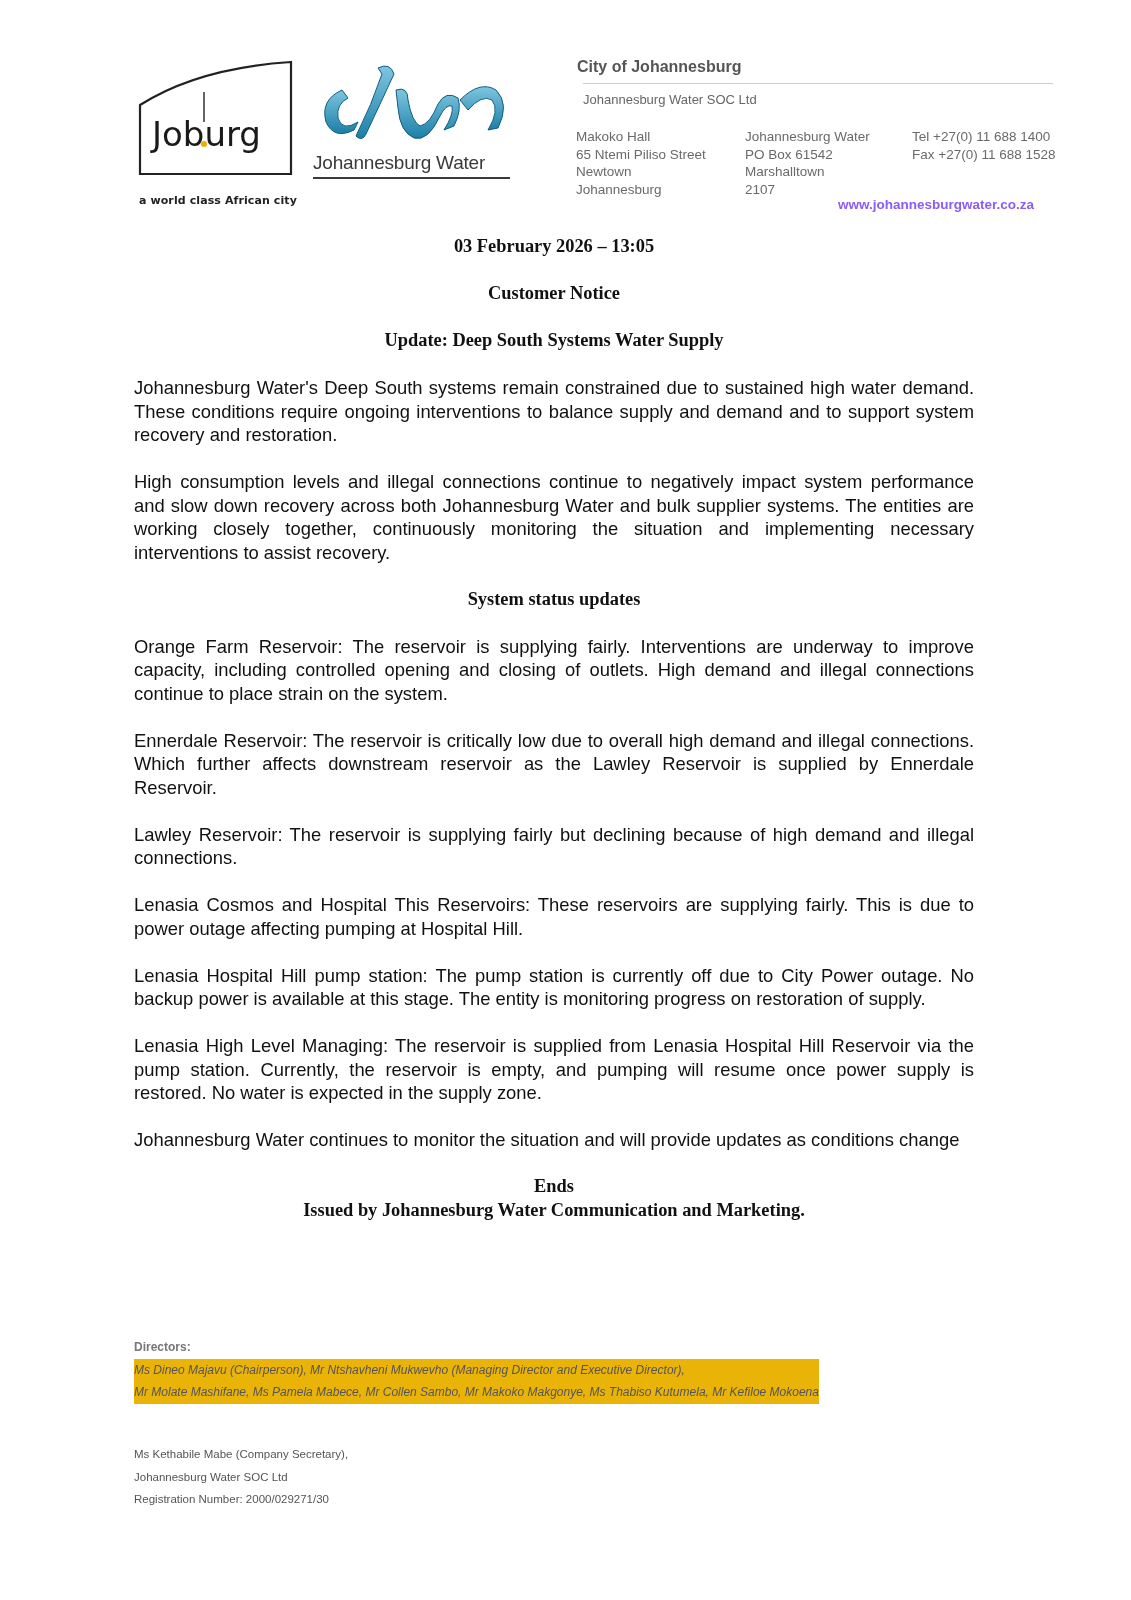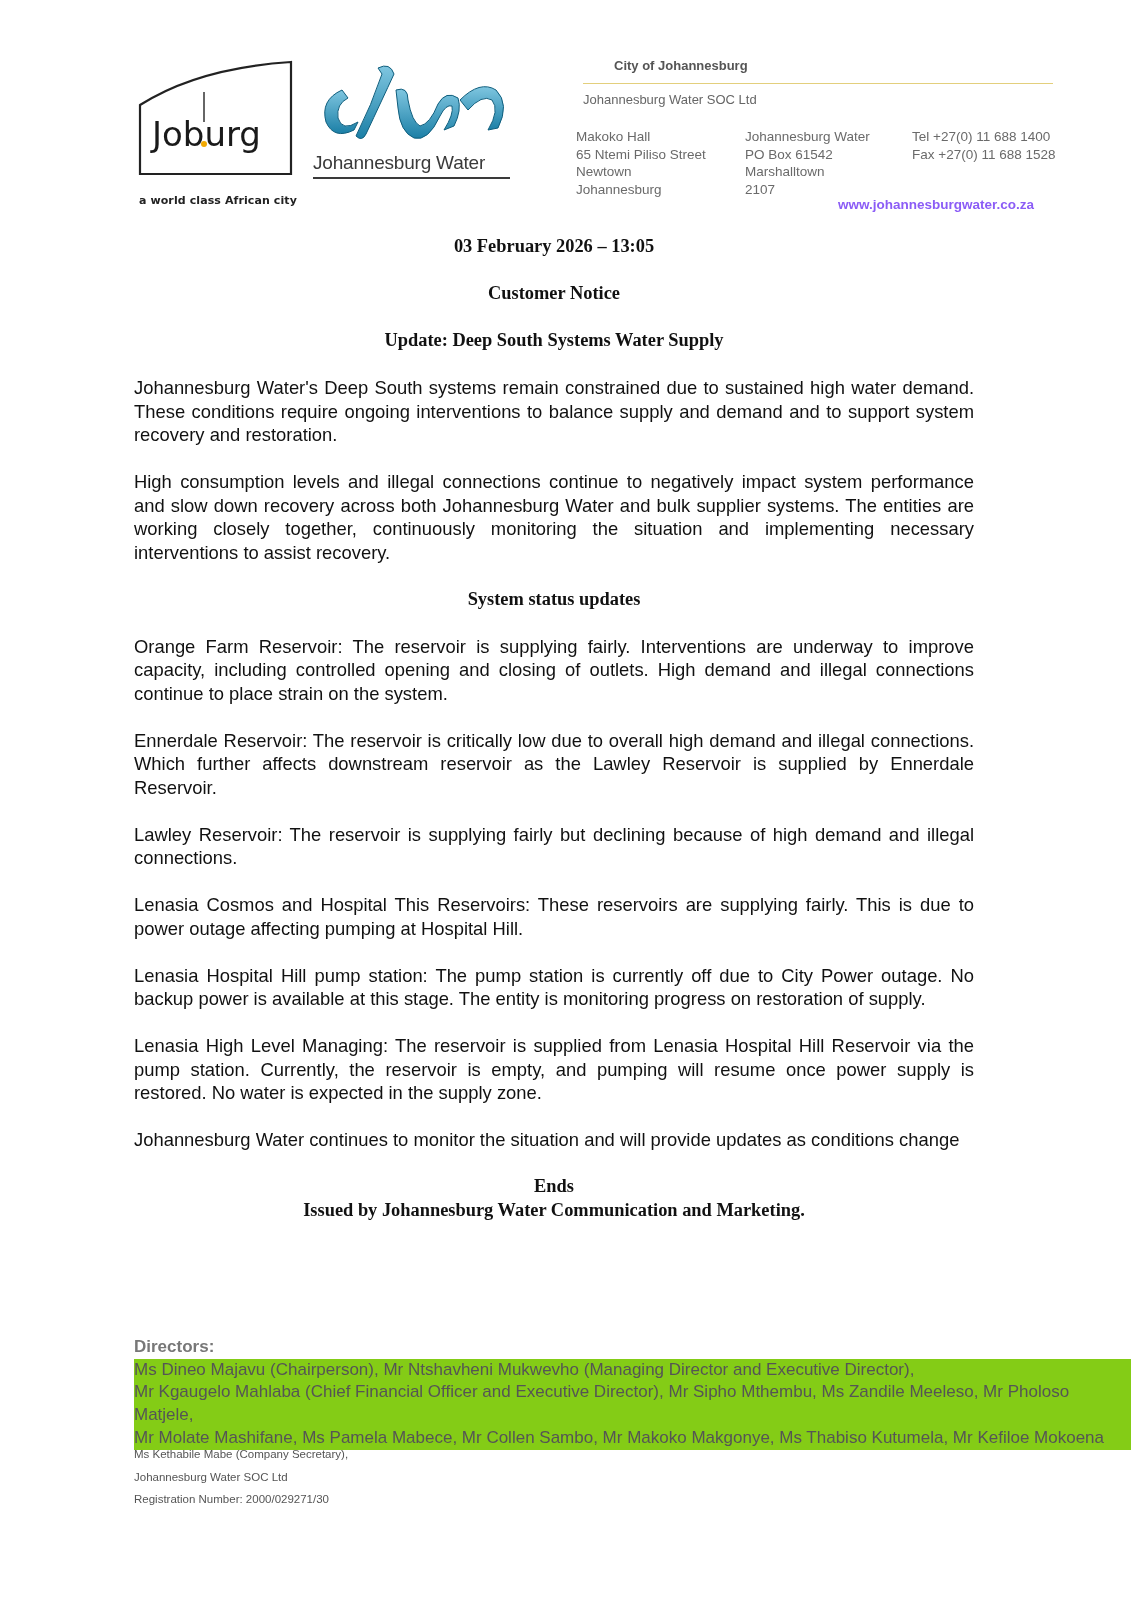--- a/index.html
+++ b/index.html
@@ -8,42 +8,42 @@
   .abs { position: absolute; }
 
   
   .joburg-box { left: 138px; top: 60px; width: 156px; height: 118px; }
   .joburg-tag { left: 139px; top: 194px; font-family: "DejaVu Sans", sans-serif; font-weight: bold; font-size: 11px; color: #222; letter-spacing: 0.1px; }
   .jw-logo { left: 312px; top: 60px; width: 200px; height: 120px; }
   .jw-name { left: 313px; top: 152px; font-size: 19px; color: #3a3a3a; letter-spacing: -0.2px; }
   .jw-line { left: 313px; top: 177px; width: 197px; height: 2px; background: #3a3a3a; }
 
   
-  .city { left: 614px; top: 58px; font-size: 13px; font-weight: bold; color: #555; }
+  .city { left: 577px; top: 58px; font-size: 16px; font-weight: bold; color: #555; }
   .gold-line { left: 583px; top: 83px; width: 470px; height: 1px; background: #e3cf7c; }
   .soc { left: 583px; top: 92px; font-size: 13px; color: #666; }
   .addr { top: 128px; font-size: 13.5px; line-height: 17.5px; color: #6a6a6a; }
   .addr div { white-space: nowrap; }
   .addr1 { left: 576px; }
   .addr2 { left: 745px; }
   .addr3 { left: 912px; }
   .web { left: 838px; top: 197px; font-size: 13.5px; font-weight: bold; color: #8b5cf6; }
 
   
   .content { left: 134px; top: 235px; width: 840px; font-size: 18.4px; line-height: 23.5px; color: #111; }
   .content p { margin: 0 0 23.5px 0; text-align: justify; }
   .content p.left { text-align: center; font-family: Liberation Serif, serif; }
   .content .h { font-weight: bold; }
   .content .lbl { font-weight: normal; }
   .content p.tight { margin-bottom: 0; }
 
   
-  .footer { left: 134px; top: 1336px; font-size: 17px; color: #555; line-height: 22.7px; }
+  .footer { left: 134px; top: 1336px; font-size: 12px; color: #555; line-height: 22.7px; }
   .footer .dir { font-weight: bold; color: #777; }
-  .footer .shade { background: #84cc16; }
+  .footer .shade { background: #eab308; font-style: italic; }
   .footer2 { left: 134px; top: 1443px; font-size: 11.5px; color: #555; line-height: 22.7px; }
 </style>
 </head>
 <body>
 
 <div class="abs joburg-box">
   <svg width="156" height="118" viewBox="0 0 156 118">
     <path d="M2 45 Q60 8 153 2 L153 114 L2 114 Z" fill="none" stroke="#222" stroke-width="2.2"></path>
     <line x1="66" y1="32" x2="66" y2="62" stroke="#333" stroke-width="1.5"></line>
     <circle cx="66" cy="84" r="3" fill="#f2a900"></circle>
@@ -105,20 +105,19 @@
   <p><span class="lbl">Lenasia Hospital Hill pump station:</span><span> The pump station is currently off due to City Power outage. No backup power is available at this stage. The entity is monitoring progress on restoration of supply.</span></p>
   <p><span class="lbl">Lenasia High Level Managing:</span><span> The reservoir is supplied from Lenasia Hospital Hill Reservoir via the pump station. Currently, the reservoir is empty, and pumping will resume once power supply is restored. No water is expected in the supply zone.</span></p>
   <p>Johannesburg Water continues to monitor the situation and will provide updates as conditions change</p>
   <p class="h left tight">Ends</p>
   <p class="h left tight">Issued by Johannesburg Water Communication and Marketing.</p>
 </div>
 
 <div class="abs footer">
   <div class="dir">Directors:</div>
   <div class="shade">Ms Dineo Majavu (Chairperson), Mr Ntshavheni Mukwevho (Managing Director and Executive Director),</div>
-  <div class="shade">Mr Kgaugelo Mahlaba (Chief Financial Officer and Executive Director), Mr Sipho Mthembu, Ms Zandile Meeleso, Mr Pholoso Matjele,</div>
   <div class="shade">Mr Molate Mashifane, Ms Pamela Mabece, Mr Collen Sambo, Mr  Makoko Makgonye, Ms Thabiso Kutumela, Mr Kefiloe Mokoena</div>
 </div>
 <div class="abs footer2">
   <div>Ms Kethabile Mabe (Company Secretary),</div>
   <div>Johannesburg Water SOC Ltd</div>
   <div>Registration Number: 2000/029271/30</div>
 </div>
 
 </body></html>

